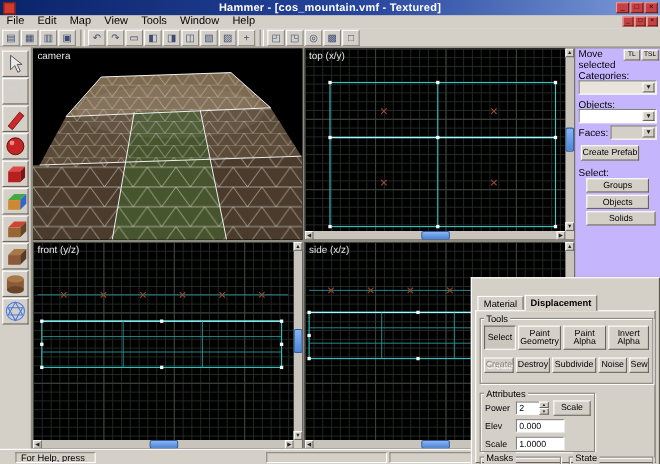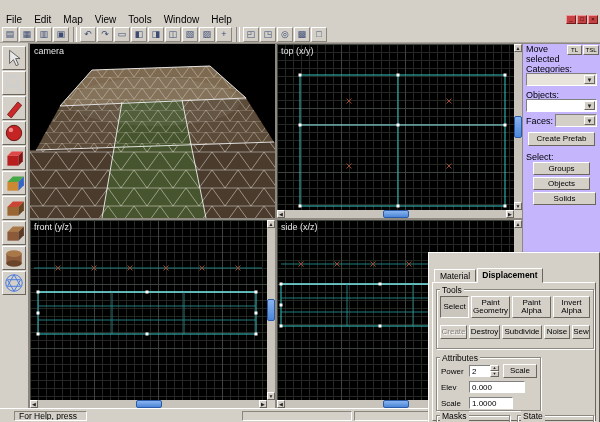--- a/index.html
+++ b/index.html
@@ -79,20 +79,29 @@
   .st-panel{position:absolute;top:2px;height:10px;border:1px solid;border-color:#8a867e #fff #fff #8a867e;
             font-size:8.5px;line-height:9px;padding:0 4px;box-sizing:border-box;overflow:hidden;}
   .grip{position:absolute;right:1px;top:3px;width:10px;height:10px;
         background:repeating-linear-gradient(135deg,#fff 0 1px,#8a867e 1px 2px,transparent 2px 4px);}
 </style>
 </head>
 <body>
 
 <div class="app">
 
+  <div class="abs titlebar">
+    <div class="app-ico"></div>
+    <span class="title">Hammer - [cos_mountain.vmf - Textured]</span>
+    <div class="abs" style="right:2px;top:2px;display:flex;z-index:2;">
+      <div class="win-btn">_</div>
+      <div class="win-btn">□</div>
+      <div class="win-btn">×</div>
+    </div>
+  </div>
 
   <div class="abs menubar">
     <span class="menu-item">File</span>
     <span class="menu-item">Edit</span>
     <span class="menu-item">Map</span>
     <span class="menu-item">View</span>
     <span class="menu-item">Tools</span>
     <span class="menu-item">Window</span>
     <span class="menu-item">Help</span>
     <div class="abs" style="right:2px;top:1px;display:flex;">
@@ -373,21 +382,21 @@
     <span class="rp-label" style="left:3px;top:46px;">Objects:</span>
     <div class="dropdown" style="left:3px;top:55px;width:71px;">
       <span class="dd-arrow">▼</span>
     </div>
 
     <span class="rp-label" style="left:3px;top:72px;">Faces:</span>
     <div class="dropdown" style="left:32px;top:70px;width:42px;background:#d4d0c8;">
       <span class="dd-arrow">▼</span>
     </div>
 
-    <div class="rp-btn" style="left:5px;top:88px;width:67px;height:14px;font-size:8px;line-height:12px;">Create Prefab</div>
+    <div class="rp-btn" style="left:5px;top:88px;width:53px;height:14px;font-size:8px;line-height:12px;">Create Prefab</div>
 
     <span class="rp-label" style="left:3px;top:108px;">Select:</span>
     <div class="rp-btn" style="left:10px;top:118px;width:57px;height:13px;font-size:8px;line-height:11px;">Groups</div>
     <div class="rp-btn" style="left:10px;top:133px;width:57px;height:13px;font-size:8px;line-height:11px;">Objects</div>
     <div class="rp-btn" style="left:10px;top:148px;width:63px;height:13px;font-size:8px;line-height:11px;">Solids</div>
   </div>
 
   <div class="abs dialog">
     <div class="tab" style="left:5px;width:42px;">Material</div>
     <div class="tab active" style="left:48px;width:66px;">Displacement</div>
@@ -408,21 +417,21 @@
     <div class="group" style="left:7px;top:104px;width:105px;height:54px;"></div>
     <span class="legend" style="left:11px;top:100px;">Attributes</span>
     <span class="small-lbl" style="left:12px;top:114px;">Power</span>
     <input class="field" style="left: 40px; top: 112px; width: 22px; height: 12px;" readonly="" value="2">
     <div class="spin" style="left:61px;top:112px;height:12px;">
       <span>▲</span>
       <span>▼</span>
     </div>
     <div class="d-btn" style="left:74px;top:111px;width:34px;height:14px;">Scale</div>
     <span class="small-lbl" style="left:12px;top:130px;">Elev</span>
-    <input class="field" style="left: 40px; top: 128px; width: 56px; height: 12px;" readonly="" value="0.000">
+    <input class="field" style="left: 40px; top: 128px; width: 44px; height: 12px;" readonly="" value="0.000">
     <span class="small-lbl" style="left:12px;top:146px;">Scale</span>
     <input class="field" style="left: 40px; top: 144px; width: 44px; height: 12px;" readonly="" value="1.0000">
 
     <div class="group" style="left:7px;top:162px;width:74px;height:30px;"></div>
     <span class="legend" style="left:11px;top:158px;">Masks</span>
 
     <div class="group" style="left:88px;top:162px;width:77px;height:30px;"></div>
     <span class="legend" style="left:92px;top:158px;">State</span>
 
   </div>

